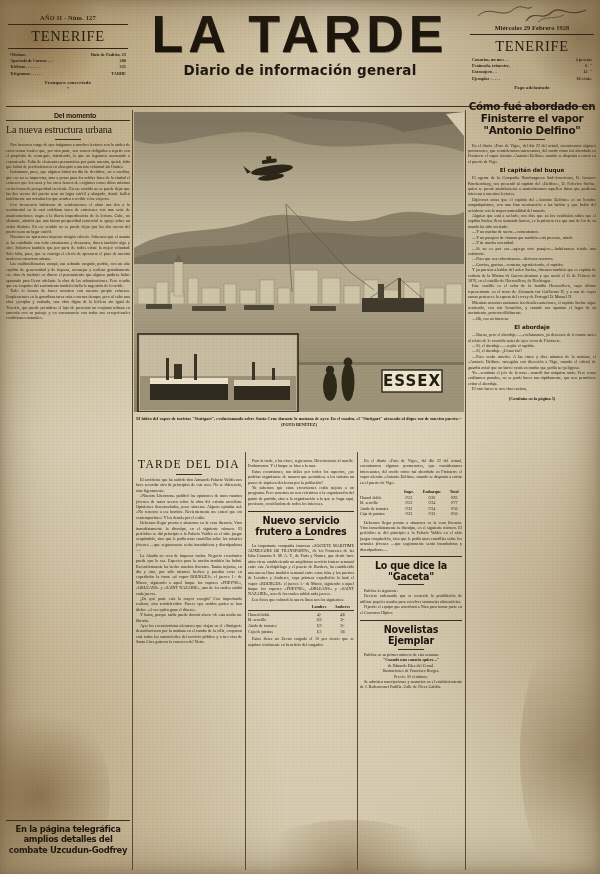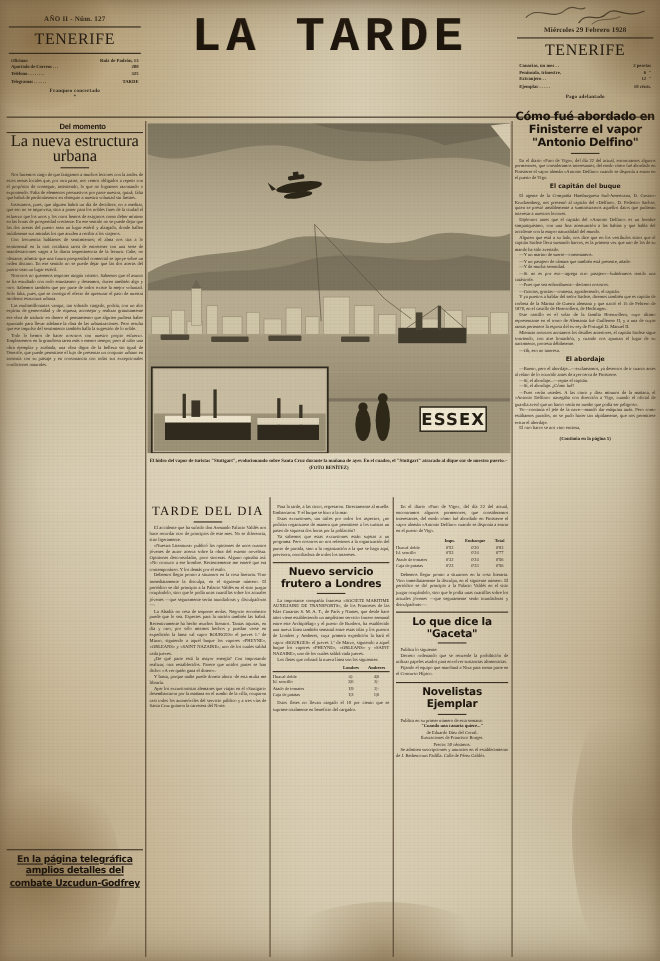--- a/index.html
+++ b/index.html
@@ -44,22 +44,22 @@
   .mh-hr{border-top:1.1px solid #2f2619;margin:3px 2px;}
   .mh-ten{font-family:"Liberation Serif",serif;font-size:14.5px;letter-spacing:.6px;
           color:#241c12;margin:1px 0 2px 0;}
   .sub-line{font-size:4.3px;line-height:6.2px;font-weight:bold;color:#2e2519;
             display:flex;justify-content:space-between;padding:0 4px;white-space:nowrap;}
   .sub-line .lbl{letter-spacing:-.1px;}
   .franq{font-size:4.6px;font-weight:bold;margin-top:3px;letter-spacing:.2px;}
 
   #mh-center{position:absolute;left:136px;top:12px;width:328px;text-align:center;}
   .latarde{
-    font-family:Liberation Mono, monospace;font-weight:bold;
-    font-size:44px;line-height:44px;letter-spacing:5px;color:#1c150d;
+    font-family:Liberation Sans, sans-serif;font-weight:bold;
+    font-size:52px;line-height:44px;letter-spacing:5px;color:#1c150d;
     text-shadow:.5px .5px 0 rgba(40,30,18,.5);
   }
   .diario{
     font-family:"DejaVu Sans",sans-serif;font-weight:bold;
     font-size:13.5px;letter-spacing:.2px;color:#1f1810;margin-top:6px;
   }
 
   #mh-right{position:absolute;left:468px;top:2px;width:128px;text-align:center;}
   .scribble{height:22px;position:relative;overflow:hidden;}
   .date-line{font-size:6.4px;font-weight:bold;color:#2b2317;letter-spacing:.1px;}
@@ -70,22 +70,22 @@
   #col-right{left:468px;top:100px;width:128px;}
   #col-m1{left:136px;top:458px;width:106px;}
   #col-m2{left:248px;top:458px;width:106px;}
   #col-m3{left:360px;top:458px;width:102px;}
 
   .vrule{position:absolute;width:0;border-left:.7px solid #5a4a36;z-index:9;}
 
   
   .kicker{font-size:7px;font-weight:bold;font-family:Liberation Sans, sans-serif;
           color:#241c12;letter-spacing:-.2px;padding-left:48px;}
-  .hl-left{font-family:"Liberation Serif",serif;font-size:15px;line-height:13.4px;
-           text-align:center;color:#1f1810;letter-spacing:-.1px;}
+  .hl-left{font-family:"Liberation Serif",serif;font-size:10px;line-height:13.4px;
+           text-align:left;color:#1f1810;letter-spacing:-.1px;}
   .hl-right{font-family:"DejaVu Sans",sans-serif;font-weight:bold;font-size:10.4px;
             line-height:12.2px;text-align:center;color:#1d160e;letter-spacing:-.3px;}
   .hl-sec{font-family:"DejaVu Sans",sans-serif;font-weight:bold;font-size:9.6px;
           line-height:11px;text-align:center;color:#1d160e;letter-spacing:-.2px;}
   .subhead{font-family:"DejaVu Sans",sans-serif;font-weight:bold;font-size:5.6px;
            text-align:center;color:#221a11;margin:3px 0 2px;}
   .notas{font-family:"Liberation Serif",serif;font-size:11.6px;letter-spacing:1.2px;
          text-align:center;color:#201810;}
   .boxed-tele{
     font-family:"DejaVu Sans",sans-serif;font-weight:bold;font-size:8.4px;
@@ -142,20 +142,21 @@
       <div class="sub-line">
         <span class="lbl">Telegramas . . . . . .</span>
         <span>TARDE</span>
       </div>
       <div class="franq">Franqueo concertado</div>
       <div style="font-size:5px;margin-top:1px;">*</div>
     </div>
 
     <div id="mh-center">
       <div class="latarde">LA TARDE</div>
+      <div class="diario">Diario de información general</div>
     </div>
 
     <div id="mh-right">
       <div class="scribble">
         <svg width="128" height="22" viewBox="0 0 128 22">
           <path d="M10 14 C22 2, 34 18, 46 7 C54 1, 58 9, 64 5" stroke="#2b2214" stroke-width="1" fill="none" opacity=".7"></path>
           <path d="M58 19 C66 7, 74 20, 84 10 C92 3, 100 16, 118 8" stroke="#2b2214" stroke-width="1.1" fill="none" opacity=".75"></path>
           <path d="M70 20 C78 13, 86 18, 96 13" stroke="#2b2214" stroke-width=".8" fill="none" opacity=".6"></path>
         </svg>
       </div>
@@ -198,21 +199,21 @@
     <div class="body-col">
       <p>Nos hacemos cargo de que fatigamos a muchos lectores con la aridez de estos temas locales que, por otra parte, nos vemos obligados a repetir con el propósito de conseguir, insistiendo, lo que no logramos razonando o exponiendo. Falta de elementos persuasivos por parte nuestra, quizá; falta que habrá de perdonársenos en obsequio a nuestra voluntad sin límites.</p>
       <p>Insistamos, pues, que alguien habrá un día de decidirse, no a meditar, que eso no se improvisa, sino a poner para los nobles fines de la ciudad el esfuerzo que los unos y los otros hemos de exigirnos como deber mínimo en las horas de prosperidad creciente. En ese sentido no se puede dejar que las dos aceras del puerto sean un lugar estéril y alargado, donde hallen inútilmente sus miradas los que acuden a recibir a los viajeros.</p>
       <p>Con frecuencia hablamos de sentimientos; el alma nos tira a lo sentimental en la casi cotidiana tarea de entretener con una serie de manifestaciones vagas a la diaria impertinencia de la lectura. Cabe, no obstante, admitir que una futura prosperidad comercial se apoye sobre un orden distinto. En ese sentido no se puede dejar que las dos aceras del puerto sean un lugar estéril.</p>
       <p>Nosotros no queremos imponer ningún criterio. Sabemos que el asunto se ha estudiado con todo entusiasmo y deseamos, ducen también algo y otro. Sabemos también que por parte de todos existe la mejor voluntad. Solo falta, pues, que se consiga el efecto de apresurar el paso de nuestra moderna estructura urbana.</p>
       <p>Las multimillonarias vanqui, tan sobrado cargado, podría, con un alto espíritu de generosidad y de riqueza, aconsejar y realizar gratuitamente ese obra de traducir en dinero el pensamiento que alguien pudiera haber apuntado para llevar adelante la obra de las urbanizaciones. Pero resulta que ese impulso del sentimiento también halla la sugestión de lo noble.</p>
       <p>Todo lo hemos de hacer nosotros con nuestro propio esfuerzo. Emplearemos en la grandiosa tarea más o menos tiempo; pero al cabo una obra ejemplar y acabada, una obra digna de la belleza sin igual de Tenerife, que puede permitirse el lujo de presentar un conjunto urbano en armonía con su paisaje y en consonancia con todas sus excepcionales condiciones naturales.</p>
     </div>
   </div>
 
-  <div style="position:absolute;left:6px;top:772px;width:124px;z-index:11;text-decoration:underline;">
+  <div style="position:absolute;left:6px;top:820px;width:124px;z-index:11;">
     <div style="border-top:1px solid #3a2f22;margin-bottom:3px;"></div>
     <div class="boxed-tele">En la página telegráfica amplios detalles del combate Uzcudun-Godfrey</div>
   </div>
 
   <div id="photo-wrap">
     <div id="photo">
       <svg width="330" height="300" viewBox="0 0 330 300" preserveAspectRatio="none">
         <defs>
           <linearGradient id="sky" x1="0" y1="0" x2="0" y2="1">
             <stop offset="0%" stop-color="#938970"></stop>

